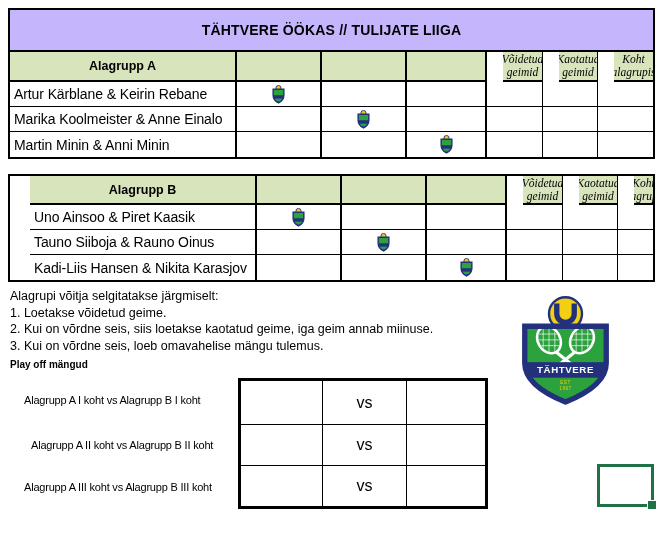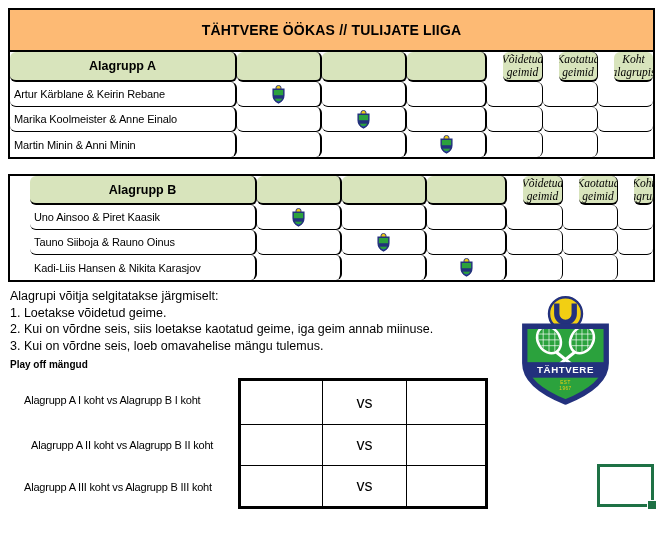--- a/index.html
+++ b/index.html
@@ -1,42 +1,42 @@
 <!DOCTYPE html>
 <html><head>
 <meta charset="utf-8">
 <style>
   html,body{margin:0;padding:0;background:#fff;}
   .canvas{position:relative;width:662px;height:546px;background:#ffffff;
           font-family:"Liberation Sans",sans-serif;color:#000;overflow:hidden;}
 
   
   .banner{position:absolute;left:8px;top:8px;width:647px;height:44px;
-          background:#fdba74;border:2px solid #000;box-sizing:border-box;
+          background:#c4b5fd;border:2px solid #000;box-sizing:border-box;
           display:flex;align-items:center;justify-content:center;
           font-weight:bold;font-size:14px;letter-spacing:.2px;}
 
   
   .tbl{position:absolute;left:8px;width:647px;border:2px solid #000;
        box-sizing:border-box;display:grid;
        grid-template-columns:227px 85px 85px 80px 56px 55px auto;background:#fff;}
   .tbl.a{top:52px;border-top:none;grid-template-rows:30px 25px 25px 25px;}
   .tbl.b{top:174px;grid-template-rows:29px 25px 25px 25px;padding-left:20px;}
   .cell{border-right:1px solid #000;border-bottom:1px solid #000;
         display:flex;align-items:center;justify-content:center;
-        box-sizing:border-box;overflow:hidden;border-radius:6px;}
+        box-sizing:border-box;overflow:hidden;}
   .tbl .cell:nth-child(7n+1),.tbl .cell:nth-child(7n+2),
   .tbl .cell:nth-child(7n+3),.tbl .cell:nth-child(7n+4){border-right-width:2px;}
   .tbl .cell:nth-child(7n){border-right:none;}
   .cell.lastrow{border-bottom:none;}
   .cell.head{background:#d8e4bc;border-bottom-width:2px;}
   .cell.grouptitle{font-weight:bold;font-size:12.5px;}
   .cell.stat{font-style:italic;font-size:11.5px;line-height:1.12;text-align:center;
              font-family:"Liberation Serif",serif;margin-left:16px;}
-  .cell.name{justify-content:flex-start;padding-left:4px;font-size:11px;
+  .cell.name{justify-content:flex-start;padding-left:4px;font-size:14px;
              letter-spacing:-0.1px;white-space:nowrap;}
   .badge{width:15px;height:19px;display:block;}
 
   
   .rules{position:absolute;left:10px;top:288px;font-size:12.5px;line-height:16.5px;}
 
   
   .po-heading{position:absolute;left:10px;top:359px;font-weight:bold;font-size:10px;}
   .po-label{position:absolute;left:24px;font-size:11px;letter-spacing:-0.2px;white-space:nowrap;}
   .po-label.m0{top:394px;} .po-label.m1{top:439px;margin-left:7px;} .po-label.m2{top:481px;}

